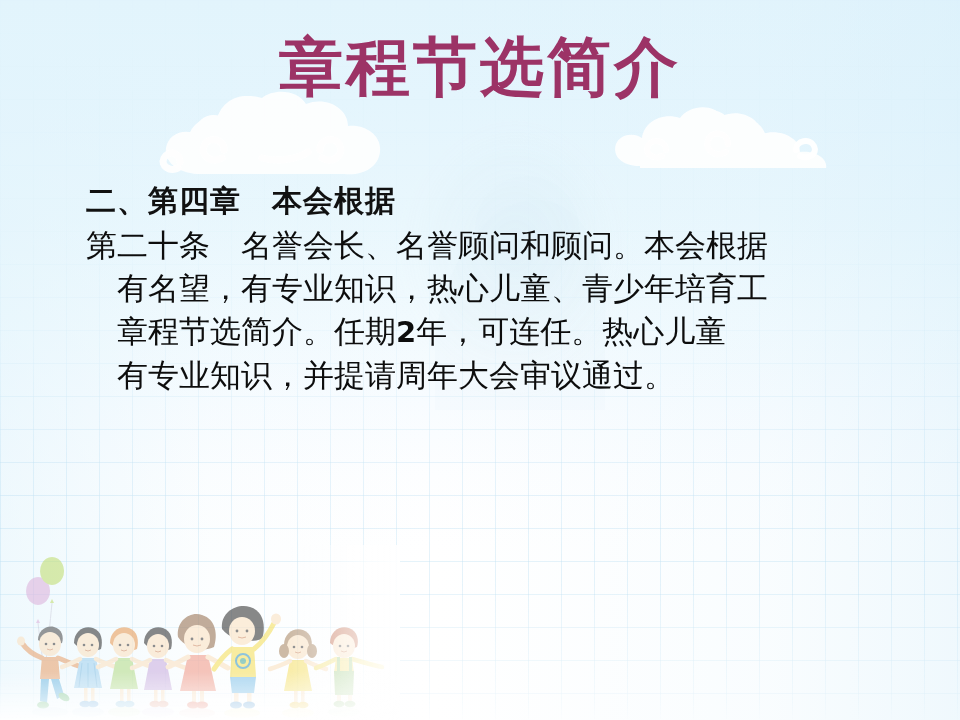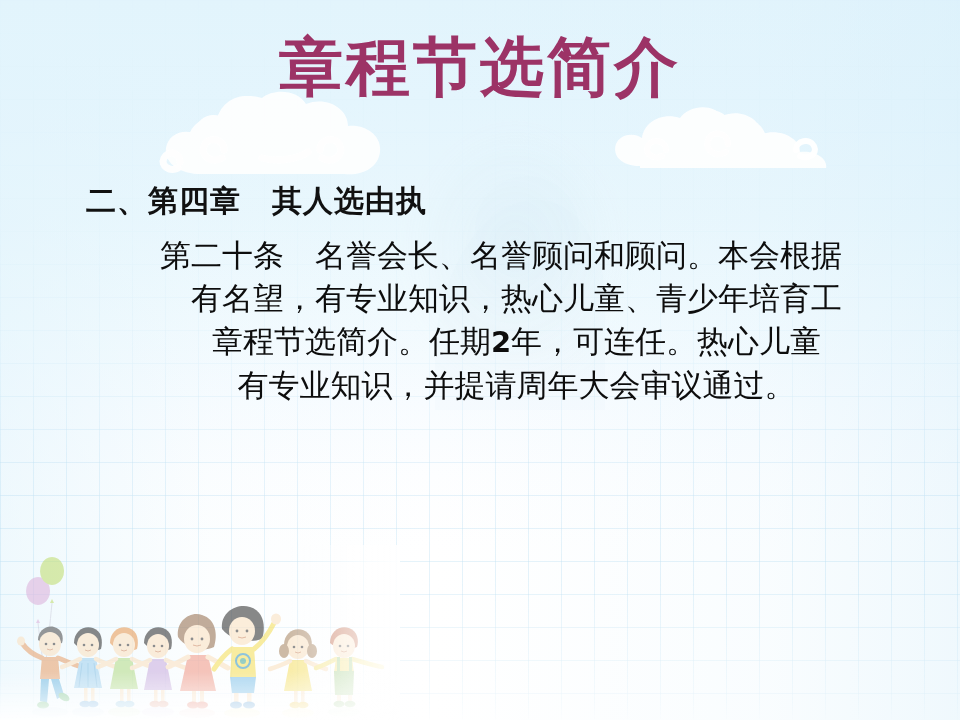--- a/index.html
+++ b/index.html
@@ -123,27 +123,25 @@
   .heading-line {
     font-family: "DejaVu Sans", "Liberation Sans", sans-serif;
     font-size: 30px;
     line-height: 46px;
     font-weight: 700;
     color: #111111;
     letter-spacing: 1px;
     white-space: pre;
   }
   .para {
-    margin-top: 10px;
     font-family: "DejaVu Serif", "Liberation Serif", serif;
     font-size: 31px;
     line-height: 43px;
     color: #0d0d0d;
     letter-spacing: 0px;
-    text-align: center;
   }
   .para .ln {
     display: block;
     white-space: pre;
   }
   .para .ln.indent {
     padding-left: 31px;
   }
   .para .num {
     font-family: "DejaVu Sans", "Liberation Sans", sans-serif;
@@ -214,21 +212,21 @@
       <path d="M128,44 C128,32 112,30 108,40 C104,50 116,58 126,52"></path>
       <path d="M196,50 C196,40 210,38 214,46 C218,54 208,60 200,56"></path>
       <path d="M66,50 C66,40 52,38 48,46 C44,54 54,60 62,56"></path>
     </g>
   </svg>
 
   <div class="title">章程节选简介</div>
 
   <div class="body-block">
 
-    <div class="heading-line">二、第四章　其人选由执</div>
+    <div class="heading-line">二、第四章　本会根据</div>
 
     <div class="para">
       <span class="ln">第二十条　名誉会长、名誉顾问和顾问。本会根据</span>
       <span class="ln indent">有名望，有专业知识，热心儿童、青少年培育工</span>
       <span class="ln indent"><span>章程节选简介。任期</span><span class="num">2</span><span>年，可连任。热心儿童</span></span>
       <span class="ln indent">有专业知识，并提请周年大会审议通过。</span>
     </div>
 
   </div>
 

